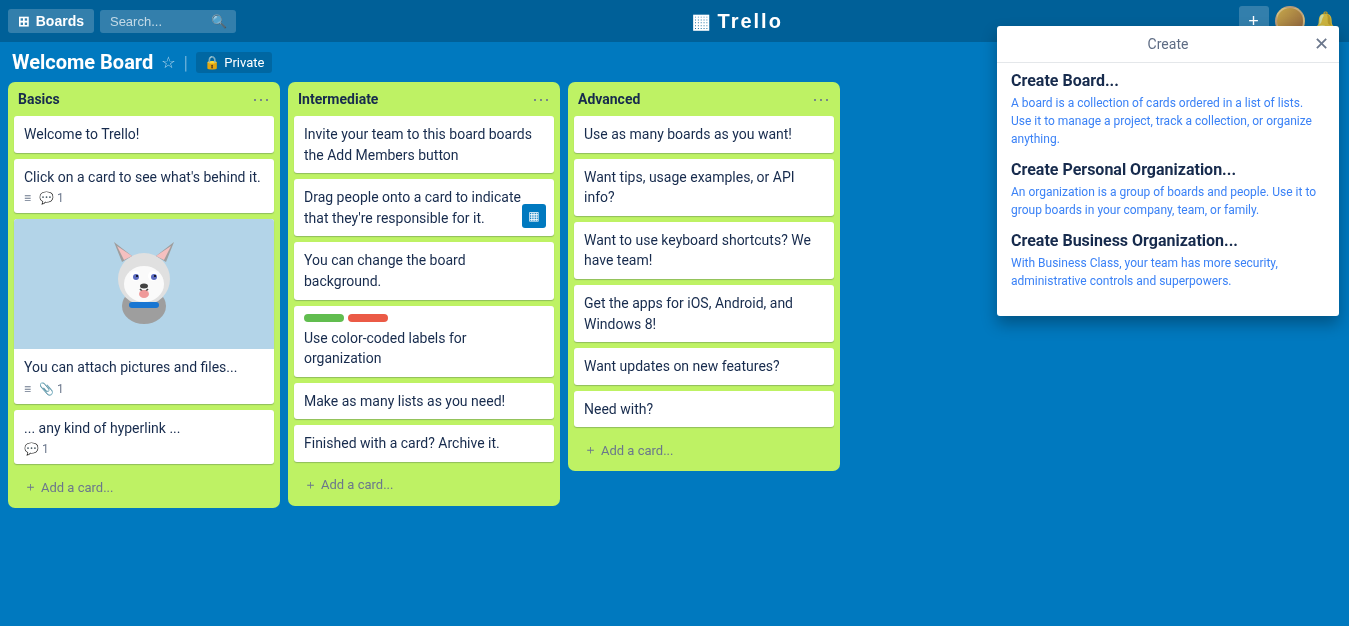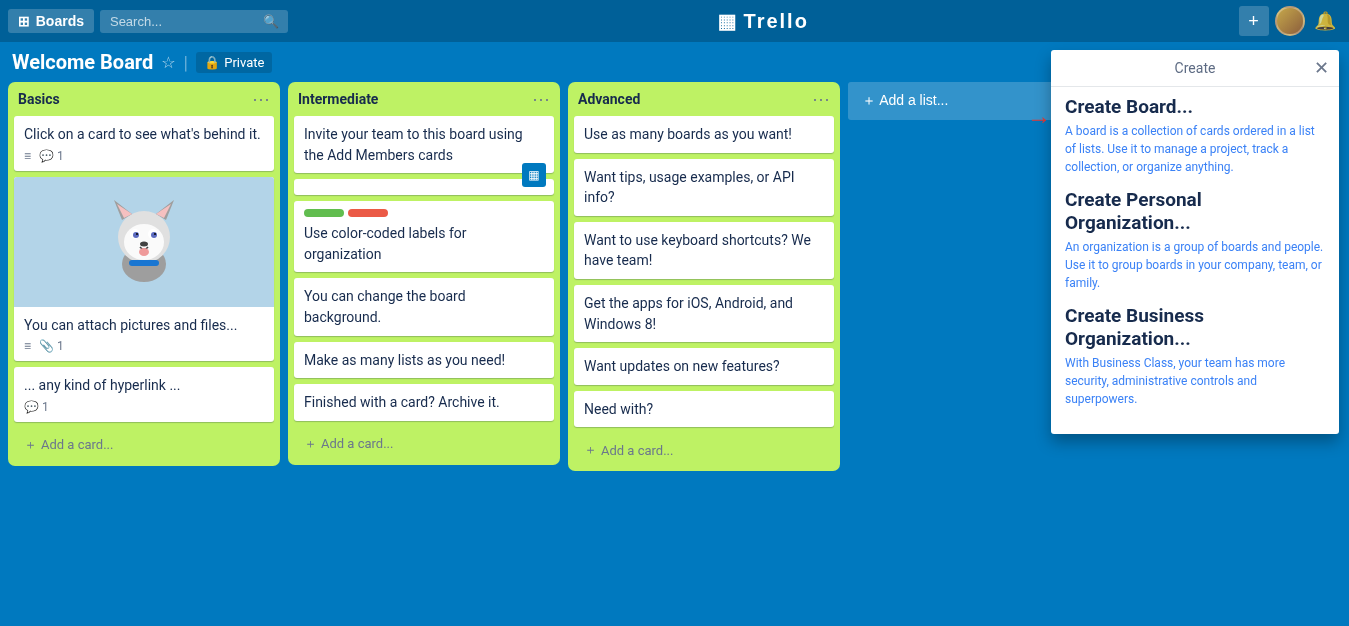--- a/index.html
+++ b/index.html
@@ -24,21 +24,21 @@
       font-weight: 700;
       cursor: pointer;
       display: flex; align-items: center; gap: 6px;
     }
     .nav-search {
       background: rgba(255,255,255,0.2);
       border: none;
       border-radius: 3px;
       color: #fff;
       padding: 4px 28px 4px 10px;
-      width: 188px;
+      width: 136px;
       font-size: 13px;
     }
     .nav-search::placeholder { color: rgba(255,255,255,0.7); }
     .nav-search-wrap { position: relative; }
     .nav-search-icon { position: absolute; right: 8px; top: 50%; transform: translateY(-50%); color: rgba(255,255,255,0.7); font-size: 13px; }
     .nav-center { flex: 1; display: flex; justify-content: center; align-items: center; }
     .nav-logo { color: #fff; font-size: 20px; font-weight: 900; display: flex; align-items: center; gap: 6px; letter-spacing: 1px; }
     .nav-right { display: flex; align-items: center; gap: 6px; margin-left: auto; }
     .nav-plus-btn {
       background: rgba(255,255,255,0.2);
@@ -211,23 +211,23 @@
       font-size: 13px;
       cursor: pointer;
       border-radius: 3px;
       margin: 2px 6px 6px;
       display: flex; align-items: center; gap: 4px;
     }
 
     
     .create-dropdown {
       position: fixed;
-      top: 50px;
+      top: 26px;
       right: 10px;
-      width: 288px;
+      width: 342px;
       background: #fff;
       border-radius: 3px;
       box-shadow: 0 8px 16px rgba(0,0,0,0.3);
       z-index: 1000;
     }
     .create-header {
       padding: 10px 14px;
       text-align: center;
       font-size: 14px;
       color: #5E6C84;
@@ -241,21 +241,21 @@
       background: none;
       border: none;
       font-size: 18px;
       color: #6B778C;
       cursor: pointer;
       line-height: 1;
     }
     .create-body { padding: 8px 14px 14px; }
     .create-item { margin-bottom: 12px; }
     .create-item-title {
-      font-size: 19px;
+      font-size: 16px;
       font-weight: 700;
       color: #172B4D;
       cursor: pointer;
       margin-bottom: 4px;
     }
     .create-item-desc {
       font-size: 12px;
       color: #3b82f6;
       line-height: 1.5;
     }
@@ -310,20 +310,21 @@
 </div>
 
 <div class="board-content" id="board-content">
 
 <div class="list">
     <div class="list-header">
       <span class="list-title">Basics</span>
       <button class="list-menu-btn">···</button>
     </div>
   <div class="list-body">
+        <div class="card"><span class="card-text">Welcome to Trello!</span></div>
         <div class="card"><span class="card-text">Click on a card to see what's behind it.</span>
         <div class="card-meta">
           <span class="card-meta-item">≡</span>
           <span class="card-meta-item">💬 1</span>
         </div></div>
         <div class="card"><div class="card-image">
         <svg class="husky" viewBox="0 0 100 100">
           <ellipse cx="50" cy="72" rx="22" ry="18" fill="#9E9E9E"></ellipse>
           <circle cx="50" cy="45" r="26" fill="#E0E0E0"></circle>
           <polygon points="28,28 20,8 38,22" fill="#9E9E9E"></polygon>
@@ -357,29 +358,29 @@
         <span>＋</span>
         <span>Add a card...</span>
       </div>
     </div>
     <div class="list">
     <div class="list-header">
       <span class="list-title">Intermediate</span>
       <button class="list-menu-btn">···</button>
     </div>
   <div class="list-body">
-        <div class="card"><span class="card-text">Invite your team to this board using the Add Members cards</span></div>
-        <div class="card"><div class="card-badge">
+        <div class="card"><span class="card-text">Invite your team to this board boards the Add Members button</span></div>
+        <div class="card"><span class="card-text">Drag people onto a card to indicate that they're responsible for it.</span><div class="card-badge">
         <div class="trello-icon-badge">▦</div>
       </div></div>
+        <div class="card"><span class="card-text">You can change the board background.</span></div>
         <div class="card"><div class="card-labels">
         <div class="label label-green"></div>
         <div class="label label-red"></div>
       </div><span class="card-text">Use color-coded labels for organization</span></div>
-        <div class="card"><span class="card-text">You can change the board background.</span></div>
         <div class="card"><span class="card-text">Make as many lists as you need!</span></div>
         <div class="card"><span class="card-text">Finished with a card? Archive it.</span></div>
       </div>
       <div class="add-card-btn">
         <span>＋</span>
         <span>Add a card...</span>
       </div>
     </div>
     <div class="list">
     <div class="list-header">
@@ -392,21 +393,20 @@
         <div class="card"><span class="card-text">Want to use keyboard shortcuts? We have team!</span></div>
         <div class="card"><span class="card-text">Get the apps for iOS, Android, and Windows 8!</span></div>
         <div class="card"><span class="card-text">Want updates on new features?</span></div>
         <div class="card"><span class="card-text">Need with?</span></div>
       </div>
       <div class="add-card-btn">
         <span>＋</span>
         <span>Add a card...</span>
       </div>
     </div>
-    <div class="add-list"><button class="add-list-btn">＋ <span>Add a list...</span></button></div>
   </div>
 
 <div class="create-dropdown">
   <div class="create-header">
     <span>Create</span>
     <button class="create-close">✕</button>
   </div>
   <div class="create-body" id="create-body">
 
   <div class="create-item">

